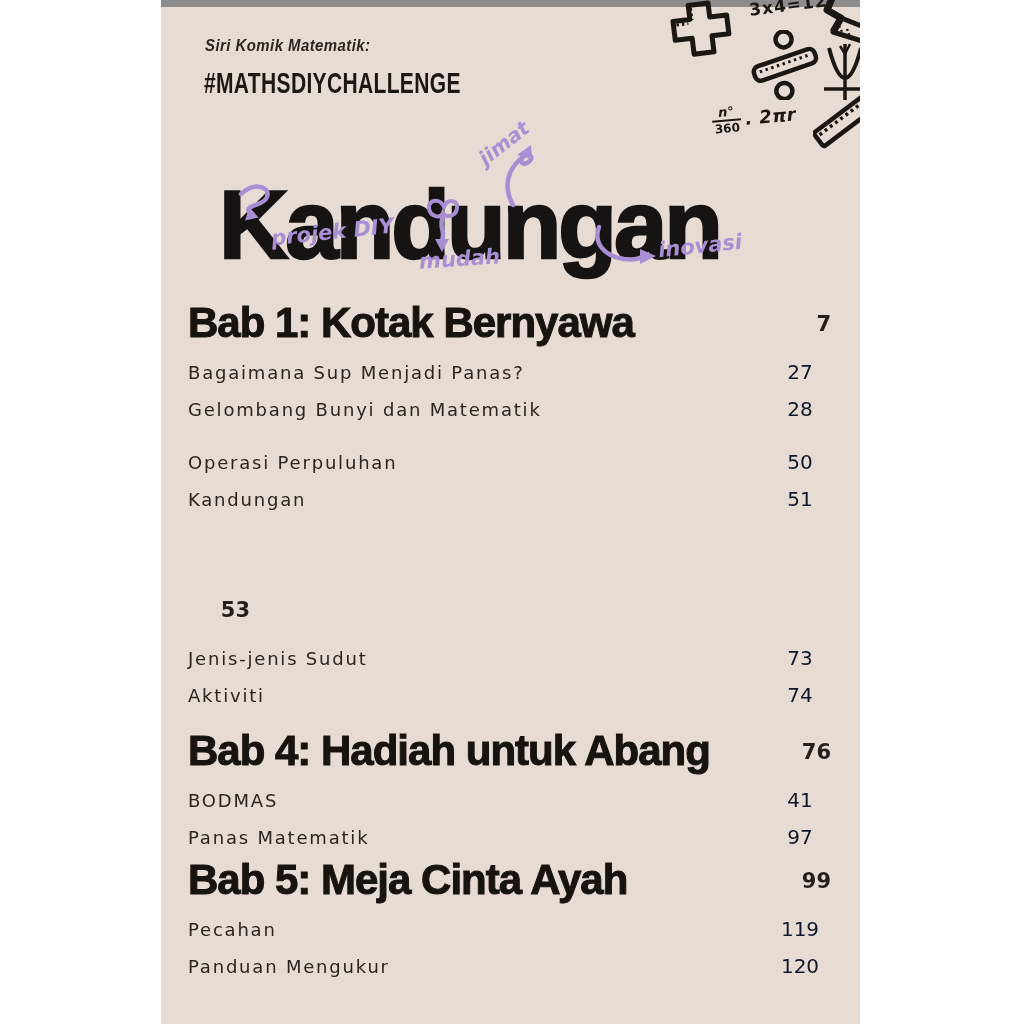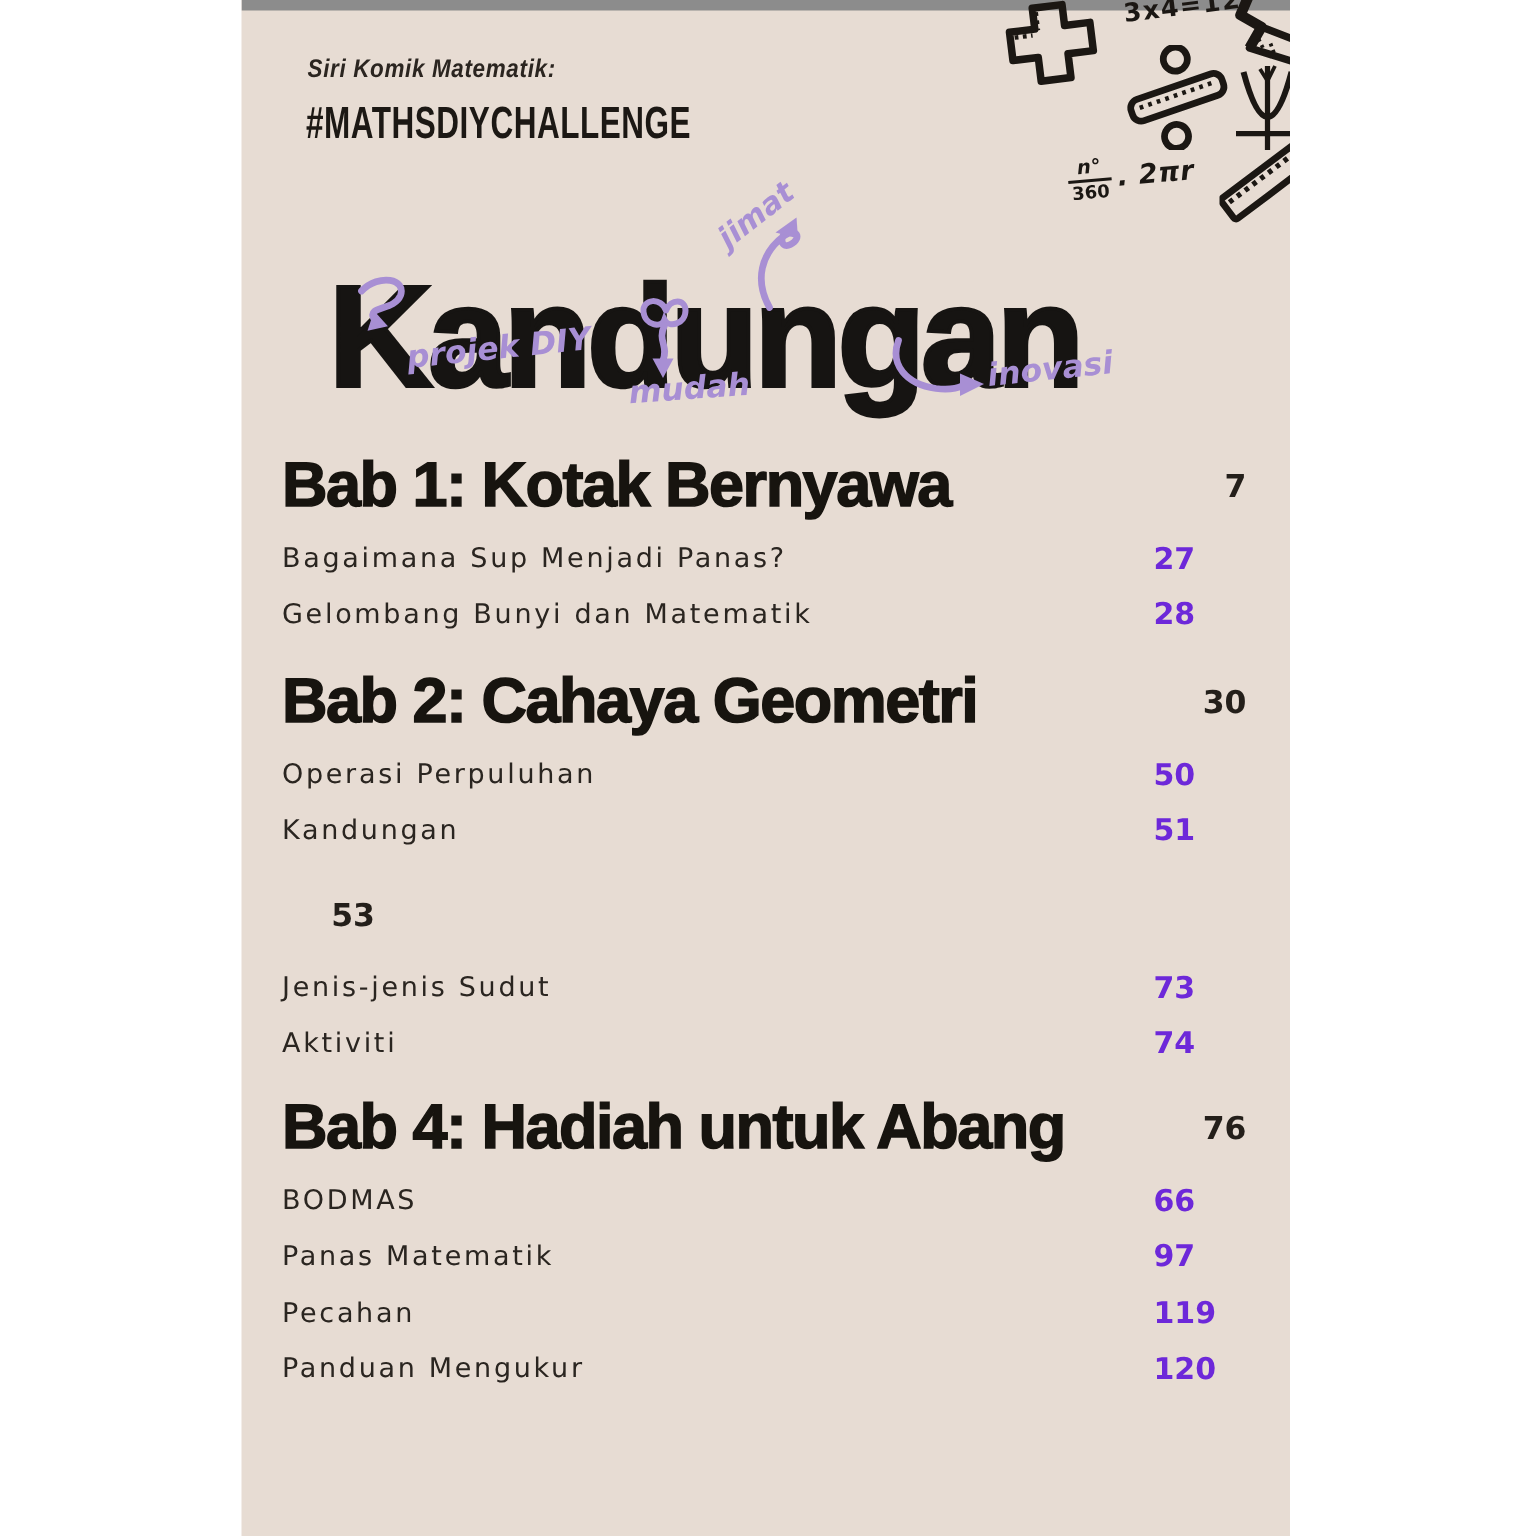--- a/index.html
+++ b/index.html
@@ -40,22 +40,22 @@
   
   .sec{position:absolute;left:27px;width:645px;}
   .sec1{top:300px;}.sec2{top:444px;}.sec3{top:586px;}.sec4{top:728px;}.sec5{top:857px;}
   .srow{display:flex;justify-content:space-between;}
   .stitle{font-size:42px;line-height:46px;font-weight:bold;color:#17140f;letter-spacing:-1px;
           -webkit-text-stroke:1px #17140f;white-space:nowrap;}
   .spage{font-family:"DejaVu Sans",sans-serif;font-weight:bold;font-size:21px;line-height:48px;
          color:#241f1a;width:62px;text-align:right;padding-right:2px;}
   .item .ilabel{font-family:"DejaVu Sans",sans-serif;font-size:18px;line-height:37px;color:#2a2520;
                 letter-spacing:1.8px;white-space:nowrap;}
-  .item .ipage{font-family:"DejaVu Sans",sans-serif;font-weight:bold;font-size:20px;line-height:37px;
-               color:#6d28d9;width:62px;text-align:left;padding-right:2px;}
+  .item .ipage{font-family:"DejaVu Sans",sans-serif;font-weight:normal;font-size:20px;line-height:37px;
+               color:#0f172a;width:62px;text-align:center;padding-right:2px;}
   .srow.head{margin-bottom:6px;}
 </style>
 </head>
 <body>
 
 <div class="canvas">
   <div class="page">
     <div class="topbar"></div>
 
     <div class="series">Siri Komik Matematik:</div>
@@ -152,24 +152,20 @@
         <div class="ilabel">Bagaimana Sup Menjadi Panas?</div>
         <div class="ipage">27</div>
       </div>
       <div class="srow item">
         <div class="ilabel">Gelombang Bunyi dan Matematik</div>
         <div class="ipage">28</div>
       </div>
     </div>
 
     <div class="sec sec2">
-      <div class="srow head">
-        <div class="stitle">Bab 2: Cahaya Geometri</div>
-        <div class="spage">30</div>
-      </div>
       <div class="srow item">
         <div class="ilabel">Operasi Perpuluhan</div>
         <div class="ipage">50</div>
       </div>
       <div class="srow item">
         <div class="ilabel">Kandungan</div>
         <div class="ipage">51</div>
       </div>
     </div>
 
@@ -187,29 +183,33 @@
       </div>
     </div>
 
     <div class="sec sec4">
       <div class="srow head">
         <div class="stitle">Bab 4: Hadiah untuk Abang</div>
         <div class="spage">76</div>
       </div>
       <div class="srow item">
         <div class="ilabel">BODMAS</div>
-        <div class="ipage">66</div>
+        <div class="ipage">41</div>
       </div>
       <div class="srow item">
         <div class="ilabel">Panas Matematik</div>
         <div class="ipage">97</div>
       </div>
     </div>
 
     <div class="sec sec5">
+      <div class="srow head">
+        <div class="stitle">Bab 5: Meja Cinta Ayah</div>
+        <div class="spage">99</div>
+      </div>
       <div class="srow item">
         <div class="ilabel">Pecahan</div>
         <div class="ipage">119</div>
       </div>
       <div class="srow item">
         <div class="ilabel">Panduan Mengukur</div>
         <div class="ipage">120</div>
       </div>
     </div>
 

